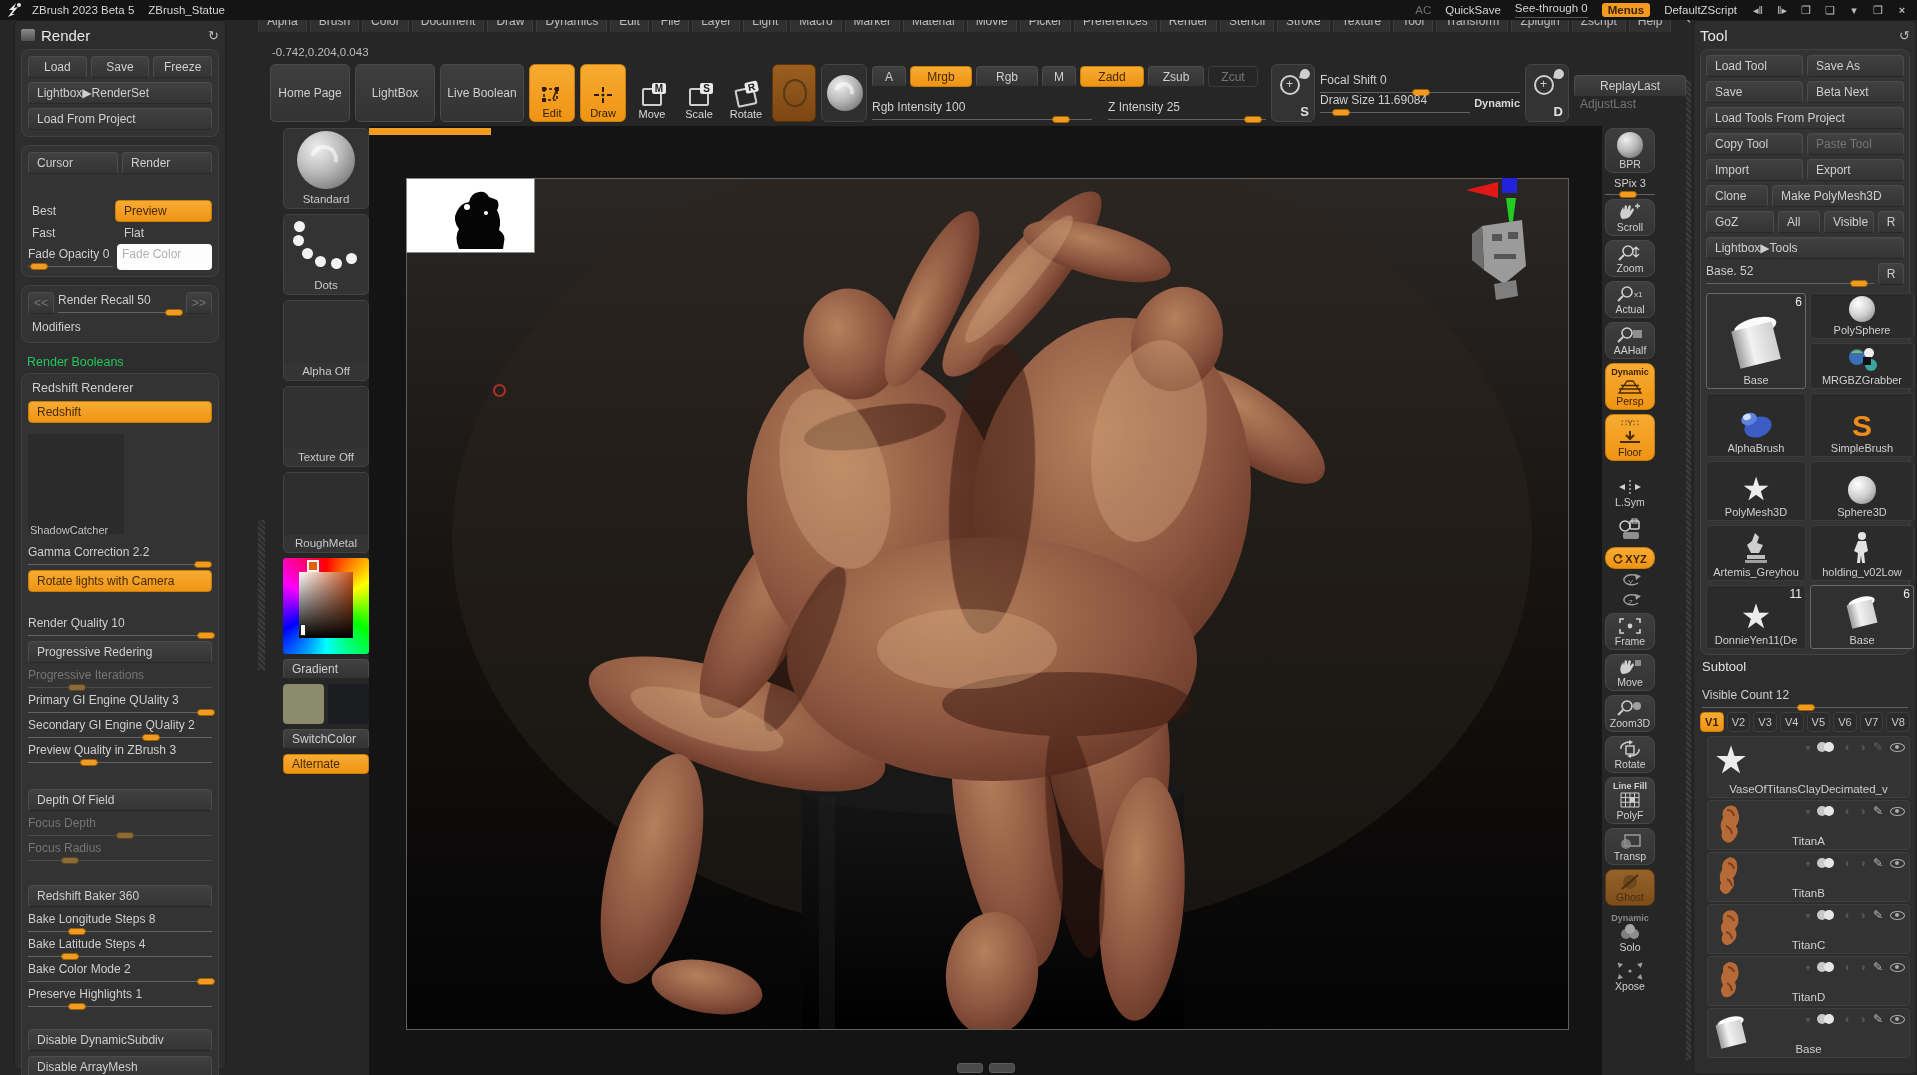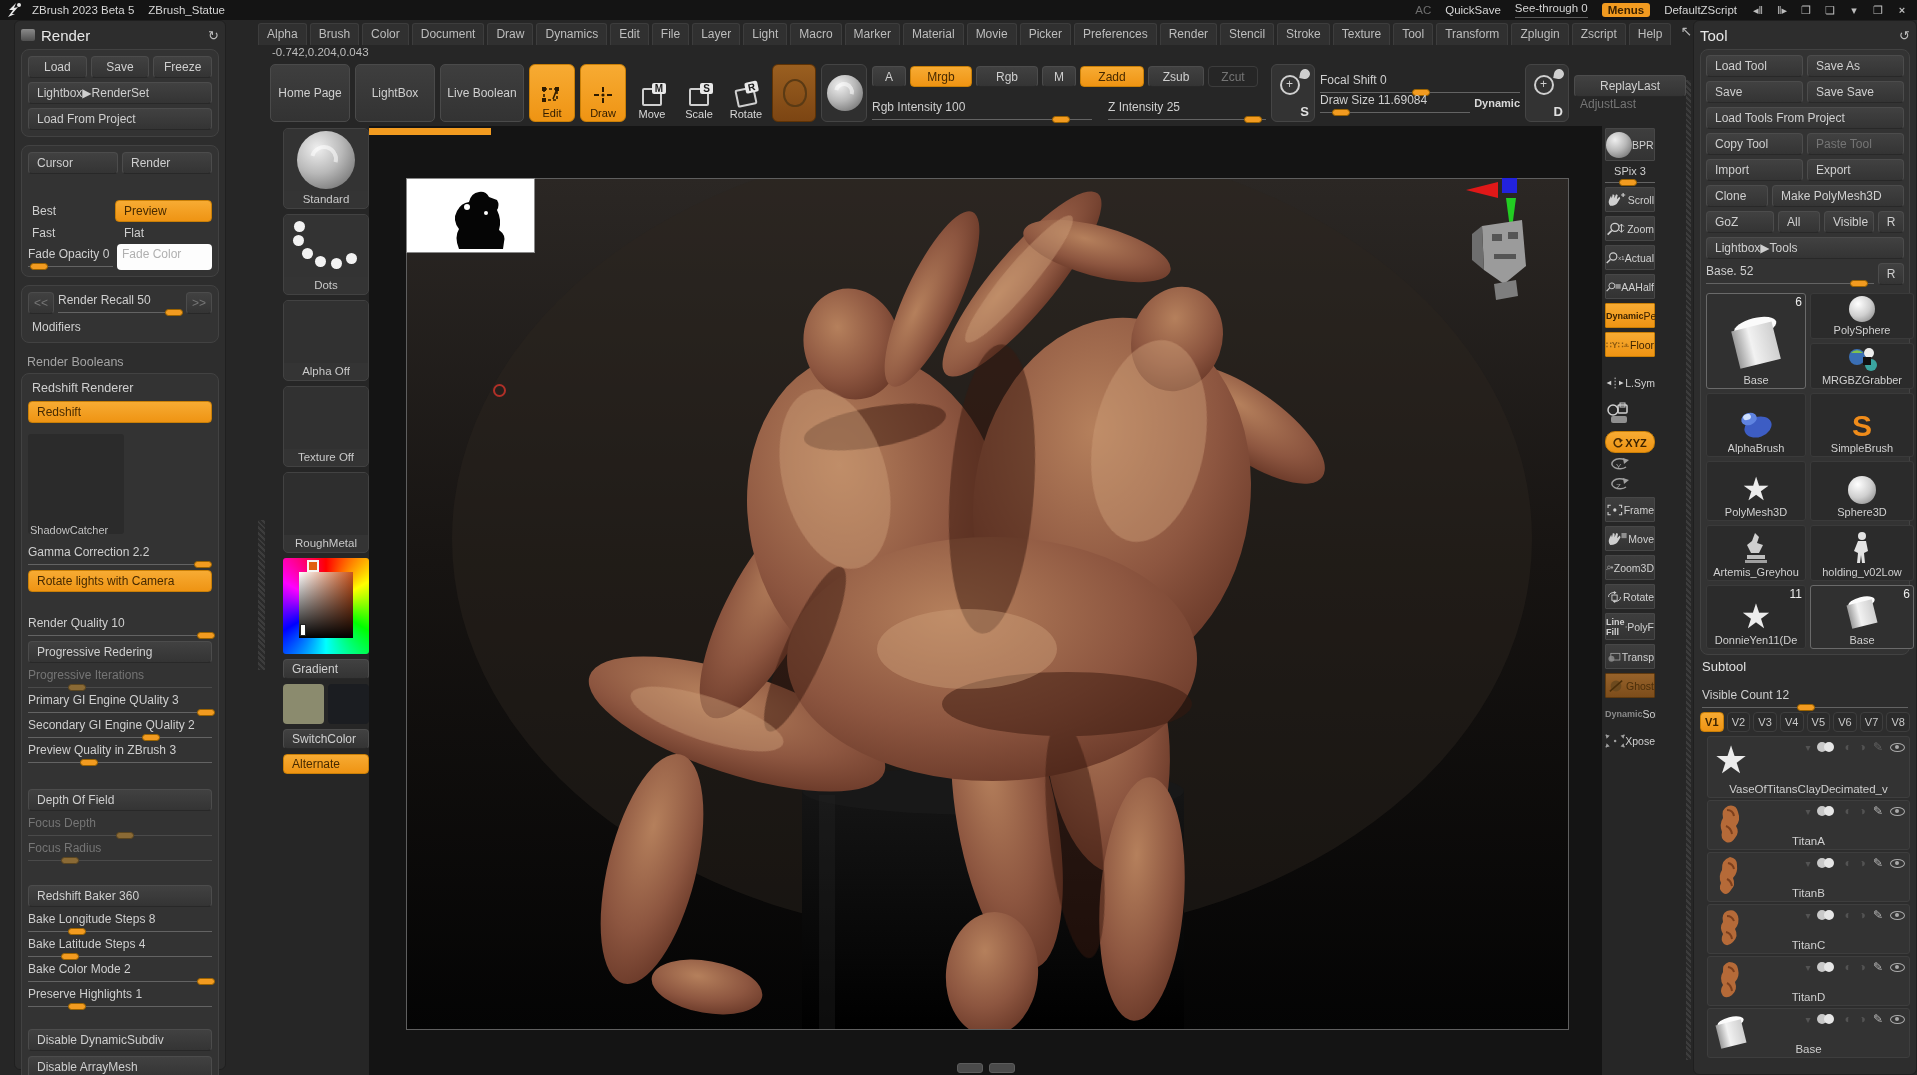--- a/index.html
+++ b/index.html
@@ -13,21 +13,21 @@
   .tb-txt { margin-right:14px; white-space:nowrap; }
   .tb-stats { color:#cfcfcf; }
   .tb-right { margin-left:auto; display:flex; align-items:center; gap:14px; padding-right:8px; }
   .tb-ac { color:#6e6e6e; }
   .tb-seethrough { position:relative; padding-bottom:3px; border-bottom:1px solid #5a5a5a; }
   .tb-menus { background:#f29b20; color:#3c2300; border-radius:3px; padding:1px 6px; font-weight:bold; }
   .tb-icons { display:flex; gap:10px; color:#bdbdbd; font-size:11px; align-items:center; }
   .winbtn { width:14px; text-align:center; }
 
   
-  .menubar { position:absolute; left:258px; top:23px; height:22px; display:flex; gap:3px; z-index:40; }
+  .menubar { position:absolute; left:258px; top:10px; height:22px; display:flex; gap:3px; z-index:40; }
   .menu-item { background:#303030; border:1px solid #3d3d3d; border-bottom:none; border-radius:3px 3px 0 0; color:#bdbdbd; font-size:12px; padding:3px 8px 2px; white-space:nowrap; }
   .menu-arrow { color:#b5b5b5; font-size:14px; margin-left:6px; }
 
   
   .btn { background:linear-gradient(#414141,#343434); border:1px solid #4c4c4c; border-bottom-color:#282828; border-radius:4px; color:#cfcfcf; font-size:12px; display:flex; align-items:center; padding:0 8px; height:22px; white-space:nowrap; overflow:hidden; }
   .btn.center { justify-content:center; }
   .btn.orange { background:linear-gradient(#f7ab33,#ef9413); border-color:#c97f07; color:#472a00; }
   .btn.dim { color:#757575; }
   .grow { flex:1; }
   .slider { position:relative; padding-bottom:5px; border-bottom:1px solid #636363; font-size:12px; color:#cfcfcf; white-space:nowrap; }
@@ -38,21 +38,21 @@
 
   
   .left-tray { position:absolute; left:14px; top:20px; width:212px; height:1050px; background:#2d2d2d; border:1px solid #1f1f1f; border-radius:6px; padding:4px 6px; z-index:30; }
   .pal-header { display:flex; align-items:center; height:20px; margin-bottom:4px; }
   .pal-title { font-size:15px; color:#e8e8e8; }
   .pal-reset { margin-left:auto; color:#bdbdbd; font-size:13px; }
   .pal-icon { width:14px; height:12px; background:linear-gradient(#8a8a8a,#4f4f4f); border-radius:2px; margin-right:6px; }
   .group { background:#333333; border:1px solid #424242; border-radius:8px; padding:6px; margin-bottom:8px; display:flex; flex-direction:column; gap:4px; }
   .row { display:flex; gap:4px; align-items:center; }
   .lbl { font-size:12px; color:#cfcfcf; }
-  .sec-label { font-size:12.5px; color:#a3a3a3; padding:4px 6px; }
+  .sec-label { font-size:12.5px; color:#22c55e; padding:4px 6px; }
 
   .shadowcatcher-box { position:relative; height:108px; margin:2px 0; }
   .sc-dark { position:absolute; left:0; top:4px; width:96px; height:100px; background:#2b2b2b; border-radius:3px; }
   .sc-label { position:absolute; left:2px; bottom:2px; font-size:11px; color:#c4c4c4; }
   .floorcolor { position:absolute; right:2px; top:0; width:100px; height:104px; }
 
   
   .left-shelf { position:absolute; left:283px; top:128px; width:86px; display:flex; flex-direction:column; gap:5px; z-index:30; }
   .shelf-item { background:#343434; border:1px solid #424242; border-radius:5px; overflow:hidden; }
   .shelf-thumb { height:62px; background:#333; position:relative; }
@@ -98,21 +98,21 @@
   .docframe { position:absolute; left:37px; top:52px; width:1163px; height:852px; border:1px solid #5f5f5f; overflow:hidden; }
   .alphathumb { position:absolute; left:37px; top:52px; width:129px; height:75px; background:#fff; border:1px solid #888; z-index:12; }
   .cursor-ring { position:absolute; left:124px; top:258px; width:13px; height:13px; border:2px solid #b03028; border-radius:50%; z-index:13; }
   .gizmo { position:absolute; right:28px; top:48px; z-index:13; }
   .canvas-handles { position:absolute; left:50%; bottom:2px; transform:translateX(-50%); display:flex; gap:6px; z-index:14; }
   .handle { width:26px; height:10px; background:#4a4a4a; border-radius:3px; border:1px solid #5c5c5c; }
   .dotstrip { position:absolute; width:7px; height:150px; background:repeating-linear-gradient(45deg,#3c3c3c 0 2px,#2a2a2a 2px 4px); z-index:35; }
 
   
   .right-shelf { position:absolute; left:1604px; top:128px; width:52px; height:947px; display:flex; flex-direction:column; gap:4px; align-items:center; z-index:30; overflow:hidden; }
-  .rs-btn { width:50px; background:linear-gradient(#3e3e3e,#333); border:1px solid #474747; border-radius:1px; display:flex; flex-direction:row; align-items:center; justify-content:flex-start; font-size:10.5px; color:#d0d0d0; padding:3px 0 2px; }
+  .rs-btn { width:50px; background:linear-gradient(#3e3e3e,#333); border:1px solid #474747; border-radius:8px; display:flex; flex-direction:column; align-items:center; justify-content:flex-start; font-size:10.5px; color:#d0d0d0; padding:3px 0 2px; }
   .rs-btn.orange { background:linear-gradient(#f7ab33,#ef9413); border-color:#c97f07; color:#3c2300; }
   .rs-btn.brown { background:linear-gradient(#96622a,#7d4d1b); border-color:#5f3a10; color:#4c2f0a; }
   .rs-plain { background:none; border:none; }
   .rs-mini { font-size:9px; font-weight:bold; }
   .rs-ico { width:26px; height:18px; display:block; }
   .rs-slider { width:50px; font-size:11px; color:#d0d0d0; text-align:center; position:relative; border-bottom:1px solid #636363; padding-bottom:5px; }
   .rs-slider .thumb { position:absolute; bottom:-4px; left:14px; width:18px; height:7px; border-radius:4px; background:#f29b20; border:1px solid #9a6200; }
 
   
   .right-tray { position:absolute; left:1693px; top:20px; width:224px; height:1055px; background:#2d2d2d; border:1px solid #1f1f1f; border-radius:6px; padding:4px 6px; z-index:30; overflow:hidden; }
@@ -720,21 +720,21 @@
       <span class="pal-reset">↺</span>
     </div>
 
     <div class="tool-group">
       <div class="row">
         <div class="btn grow">Load Tool</div>
         <div class="btn grow">Save As</div>
       </div>
       <div class="row">
         <div class="btn grow">Save</div>
-        <div class="btn grow">Save Save</div>
+        <div class="btn grow">Beta Next</div>
       </div>
       <div class="btn">Load Tools From Project</div>
       <div class="row">
         <div class="btn grow">Copy Tool</div>
         <div class="btn grow dim">Paste Tool</div>
       </div>
       <div class="row">
         <div class="btn grow">Import</div>
         <div class="btn grow">Export</div>
       </div>

